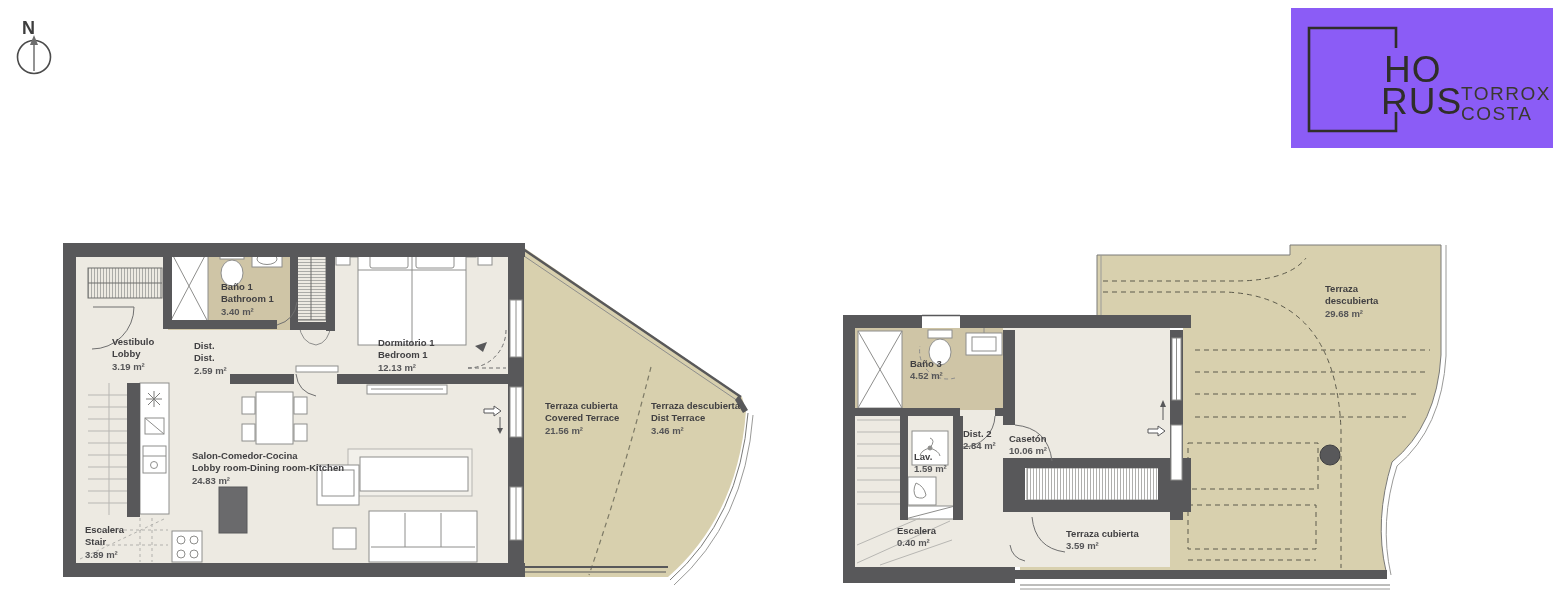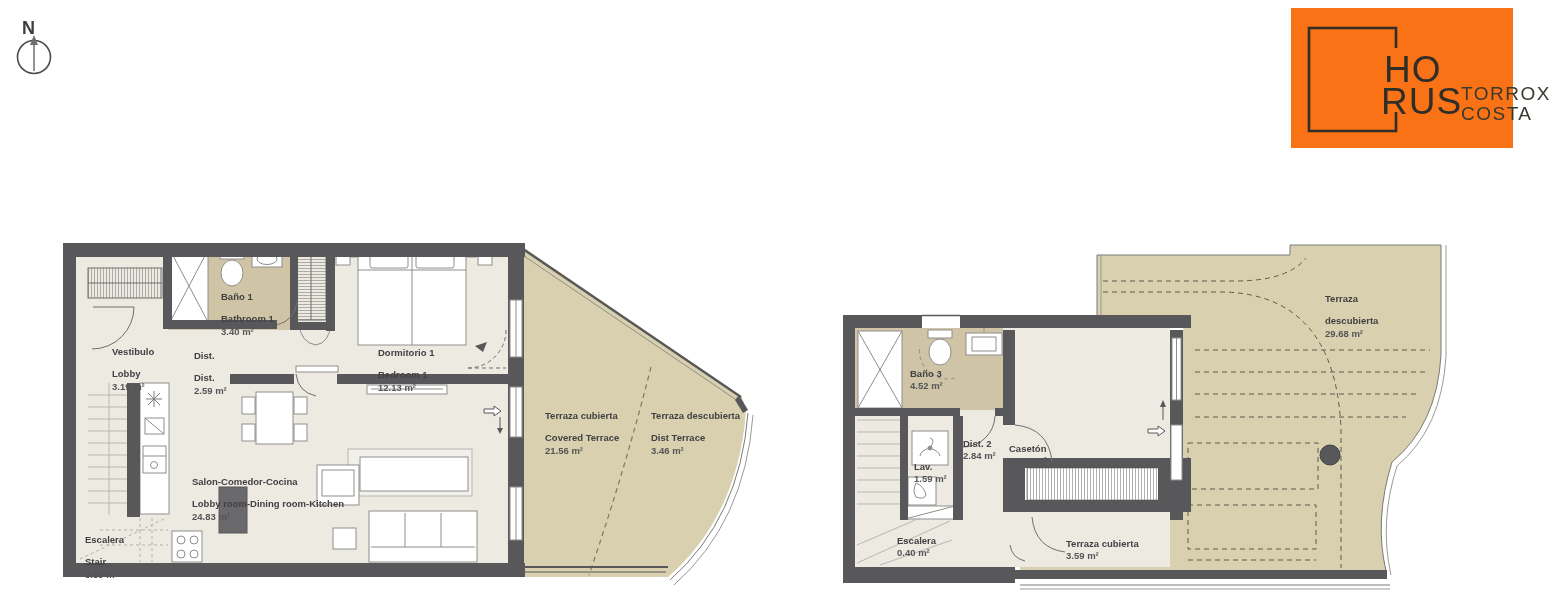--- a/index.html
+++ b/index.html
@@ -2,23 +2,23 @@
 <html><head>
 <meta charset="utf-8">
 <style>
   html,body{margin:0;padding:0;background:#ffffff;}
   #sheet{position:relative;width:1553px;height:612px;background:#ffffff;overflow:hidden;
          font-family:"Liberation Sans",sans-serif;}
   .abs{position:absolute;}
   .plan-svg{position:absolute;}
   .room-label{position:absolute;display:flex;flex-direction:column;white-space:nowrap;
               font-size:9.5px;line-height:12.3px;color:#414042;letter-spacing:0;}
-  .rl-name{font-weight:bold;margin-top:10px;}
+  .rl-name{font-weight:bold;}
   .rl-area{font-weight:bold;color:#555557;}
-  #logo-box{position:absolute;left:1291px;top:8px;width:222px;height:140px;background:#f97316;}
+  #logo-box{position:absolute;left:1291px;top:8px;width:262px;height:140px;background:#8b5cf6;}
 </style>
 </head>
 <body>
 
 <div id="sheet">
 
   <svg class="abs" style="left:6px;top:8px" width="56" height="74" viewBox="0 0 56 74">
     <text x="16" y="26" font-size="18" font-weight="600" fill="#3d3d3d" font-family="Liberation Sans, sans-serif">N</text>
     <circle cx="28" cy="49" r="16.5" fill="none" stroke="#4b4b4b" stroke-width="1.6"></circle>
     <line x1="28" y1="63" x2="28" y2="35" stroke="#4b4b4b" stroke-width="1.2"></line>
@@ -357,21 +357,21 @@
   <div class="room-label" style="left:221px;top:281px">
     <span class="rl-name">Baño 1</span>
     <span class="rl-name">Bathroom 1</span>
     <span class="rl-area">3.40 m²</span>
   </div>
   <div class="room-label" style="left:378px;top:337px">
     <span class="rl-name">Dormitorio 1</span>
     <span class="rl-name">Bedroom 1</span>
     <span class="rl-area">12.13 m²</span>
   </div>
-  <div class="room-label" style="left:192px;top:466px">
+  <div class="room-label" style="left:192px;top:450px">
     <span class="rl-name">Salon-Comedor-Cocina</span>
     <span class="rl-name">Lobby room-Dining room-Kitchen</span>
     <span class="rl-area">24.83 m²</span>
   </div>
   <div class="room-label" style="left:85px;top:524px">
     <span class="rl-name">Escalera</span>
     <span class="rl-name">Stair</span>
     <span class="rl-area">3.89 m²</span>
   </div>
   <div class="room-label" style="left:545px;top:400px">

